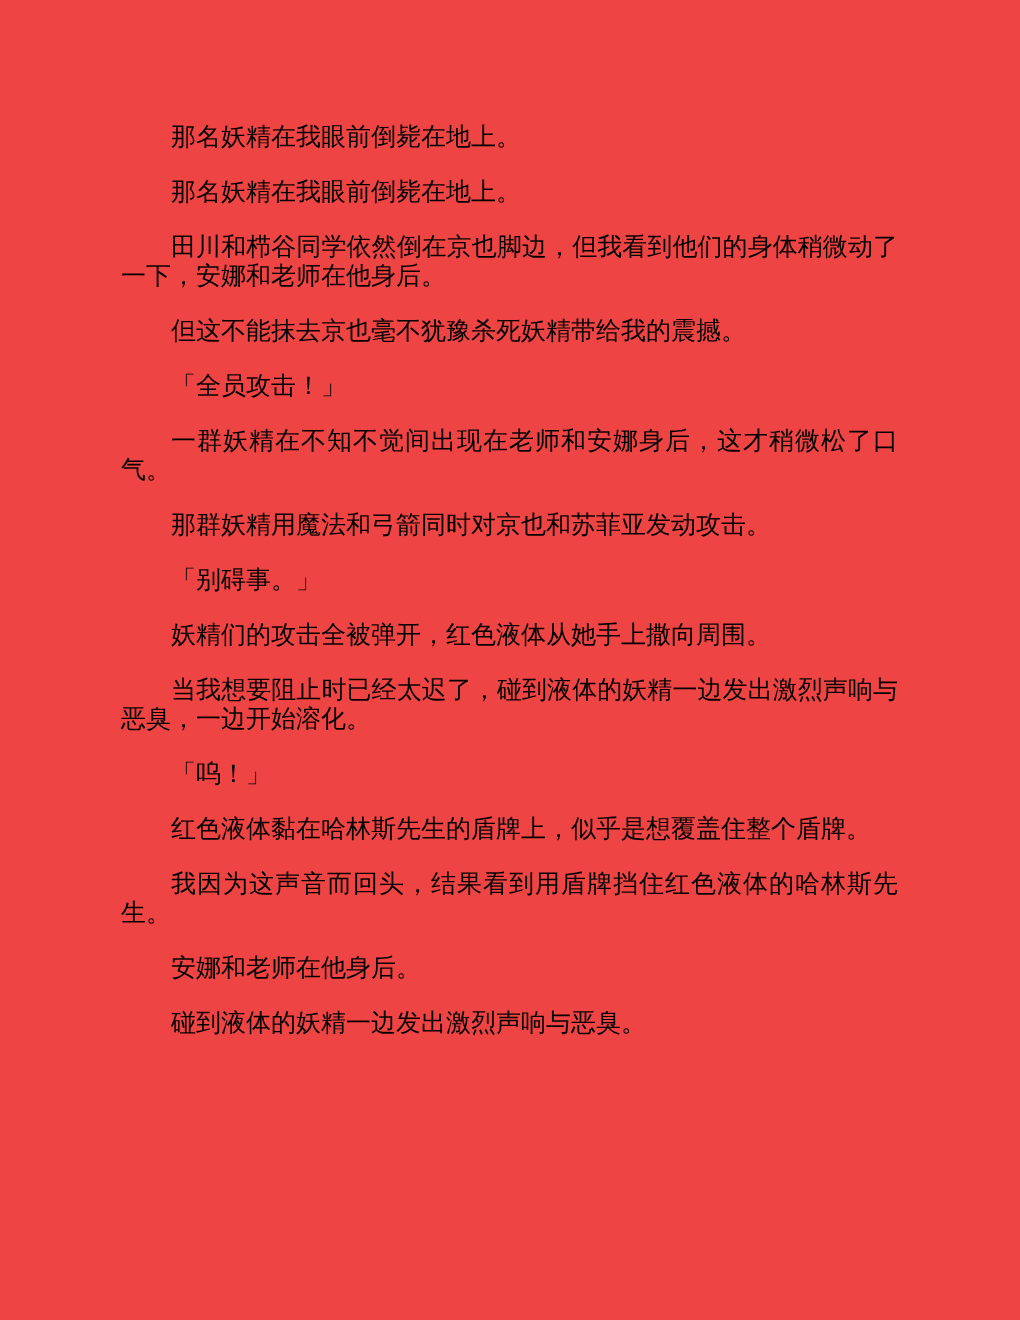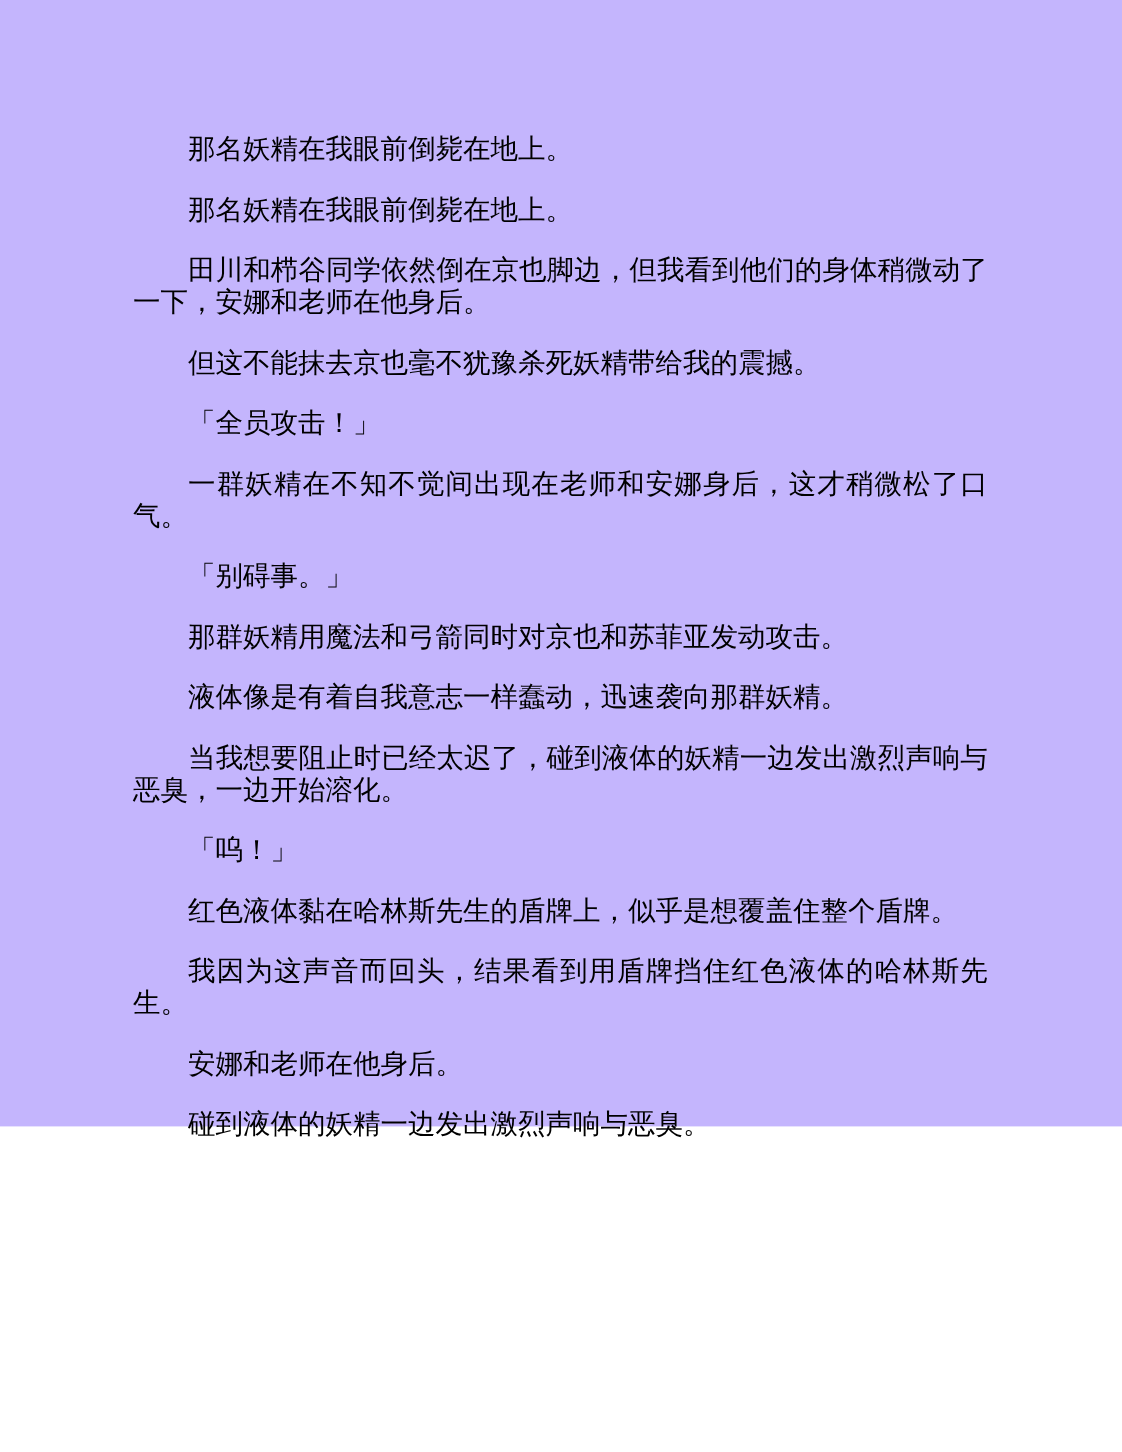--- a/index.html
+++ b/index.html
@@ -10,23 +10,23 @@
   body {
     width: 1020px;
     height: 1320px;
     overflow: hidden;
     font-family: "Liberation Serif", "DejaVu Serif", serif;
     color: #000000;
   }
   .page {
     box-sizing: border-box;
     width: 1020px;
-    height: 1024px;
+    height: 1320px;
     padding: 122px 122px 0 121px;
-    background: #c4b5fd;
+    background: #ef4444;
   }
   .page p {
     margin: 0 0 26px 0;
     font-size: 25px;
     line-height: 29px;
     text-indent: 2em;
     text-align: justify;
     letter-spacing: 0;
     word-break: break-all;
   }
@@ -34,22 +34,22 @@
 </head>
 <body>
 
 <div class="page">
   <p>那名妖精在我眼前倒毙在地上。</p>
   <p>那名妖精在我眼前倒毙在地上。</p>
   <p>田川和栉谷同学依然倒在京也脚边，但我看到他们的身体稍微动了一下，安娜和老师在他身后。</p>
   <p>但这不能抹去京也毫不犹豫杀死妖精带给我的震撼。</p>
   <p>「全员攻击！」</p>
   <p>一群妖精在不知不觉间出现在老师和安娜身后，这才稍微松了口气。</p>
+  <p>那群妖精用魔法和弓箭同时对京也和苏菲亚发动攻击。</p>
   <p>「别碍事。」</p>
-  <p>那群妖精用魔法和弓箭同时对京也和苏菲亚发动攻击。</p>
-  <p>液体像是有着自我意志一样蠢动，迅速袭向那群妖精。</p>
+  <p>妖精们的攻击全被弹开，红色液体从她手上撒向周围。</p>
   <p>当我想要阻止时已经太迟了，碰到液体的妖精一边发出激烈声响与恶臭，一边开始溶化。</p>
   <p>「呜！」</p>
   <p>红色液体黏在哈林斯先生的盾牌上，似乎是想覆盖住整个盾牌。</p>
   <p>我因为这声音而回头，结果看到用盾牌挡住红色液体的哈林斯先生。</p>
   <p>安娜和老师在他身后。</p>
   <p>碰到液体的妖精一边发出激烈声响与恶臭。</p>
 </div>
 
 </body></html>

